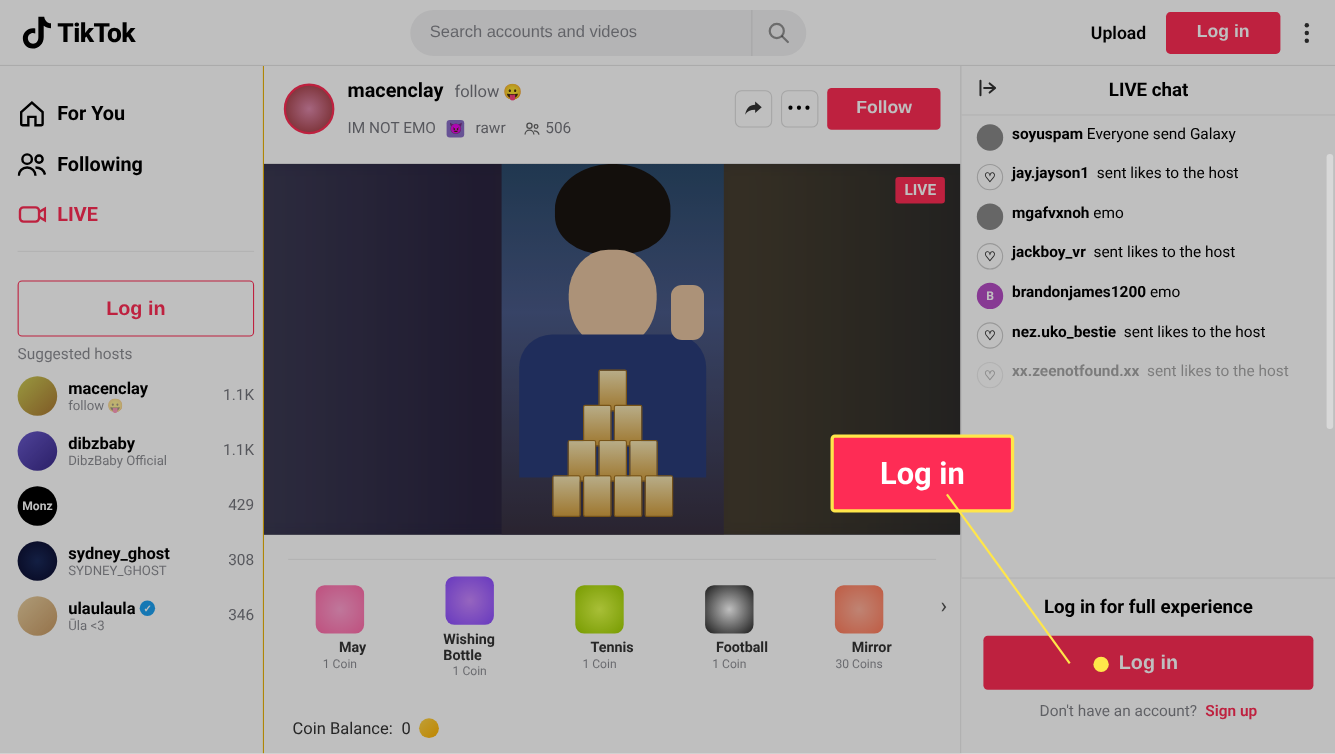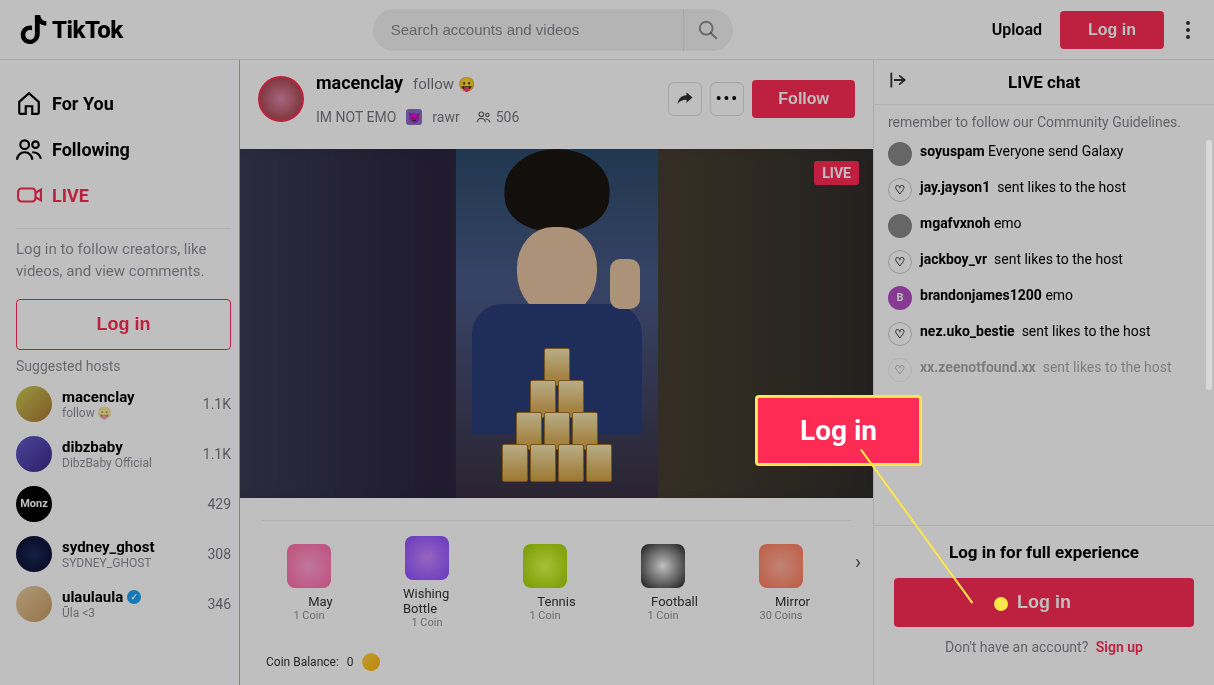--- a/index.html
+++ b/index.html
@@ -66,26 +66,26 @@
 .torso { position:absolute; top:155px; left:50%; transform:translateX(-50%); width:170px; height:130px; background:#2a3d7a; border-radius:30px 30px 0 0;}
 .hand { position:absolute; top:110px; right:18px; width:30px; height:50px; background:#e6c3a0; border-radius:10px;}
 .cards { position:absolute; bottom:16px; left:50%; transform:translateX(-50%); }
 .card-row { display:flex; justify-content:center; gap:2px; margin-top:-6px;}
 .card { width:26px; height:38px; background:linear-gradient(180deg,#f5e6b5,#d4a040); border:1px solid #a07020; border-radius:2px;}
 .live-badge { position: absolute; top: 12px; right: 14px; background: #fe2c55; color: #fff; font-weight: 700; font-size: 14px; padding: 4px 8px; border-radius: 3px; }
 
 .gifts-row { display: flex; align-items: center; padding: 26px 22px 8px; gap: 24px; position:relative;}
 .gift { display: flex; flex-direction: column; align-items: center; width: 94px; cursor: pointer; }
 .gift-icon { width: 44px; height: 44px; border-radius: 8px; margin-bottom: 6px; }
-.gift-name { font-size: 13px; font-weight: 400; color: #333; padding-left: 23px; }
+.gift-name { font-size: 13px; font-weight: 700; color: #333; padding-left: 23px; }
 .gift-cost { font-size: 11px; color: rgba(22,24,35,0.5); }
 .gifts-next { position:absolute; right:12px; top:40px; cursor:pointer; font-size:20px; color:#555;}
 
 .gifts-row hr{ position:absolute; top:10px; left:22px; right:22px; border:none; border-top:1px solid #eee;}
-.coin-line { padding: 4px 26px 14px; font-size: 12px; color: #333; display:flex; align-items:center; gap:8px;}
+.coin-line { padding: 4px 26px 14px; font-size: 15px; color: #333; display:flex; align-items:center; gap:8px;margin-top:12px;}
 .coin-icon { width:18px; height:18px; background:linear-gradient(135deg,#ffd54a,#ffb300); border-radius:50%; display:inline-block;}
 
 
 .chat { width: 341px; border-left: 1px solid #e5e5e5; display: flex; flex-direction: column; position:relative;}
 .chat-header { display: flex; align-items: center; padding: 10px 14px; gap: 40px; border-bottom: 1px solid #eee; }
 .collapse-icon { cursor:pointer; }
 .chat-title { font-weight: 700; font-size: 17px; margin-left:60px;}
 .chat-body { flex: 1; overflow: hidden; padding: 8px 14px; font-size: 14px; }
 .sys-msg { color: rgba(22,24,35,0.55); margin-bottom: 10px; line-height:1.35;}
 .chat-row { display: flex; gap: 8px; margin-bottom: 12px; align-items:flex-start;}
@@ -171,21 +171,20 @@
       <span>Following</span>
     </div>
     <div class="nav-item active">
       <svg viewBox="0 0 24 24">
           <rect x="2" y="6" width="16" height="12" rx="3" fill="none" stroke="#fe2c55" stroke-width="2"></rect>
           <path d="M18 10l5-3v10l-5-3" fill="none" stroke="#fe2c55" stroke-width="2"></path>
         </svg>
       <span>LIVE</span>
     </div>
     <hr>
-    <div class="sidebar-msg">Log in to follow creators, like videos, and view comments.</div>
     <button class="sidebar-login">Log in</button>
     <div class="suggested-label">Suggested hosts</div>
 
     <div class="host-row">
       <div class="host-avatar ha1"></div>
       <div>
           <div class="host-name">macenclay</div>
           <div class="host-sub">follow 😛</div>
         </div>
       <div class="host-count">1.1K</div>
@@ -331,21 +330,20 @@
   <div class="chat">
     <div class="chat-header">
       <span class="collapse-icon">
         <svg width="20" height="20" viewBox="0 0 24 24">
             <path d="M4 4v16M8 12h12M14 7l6 5-6 5" fill="none" stroke="#333" stroke-width="2.2" stroke-linecap="round" stroke-linejoin="round"></path>
           </svg>
       </span>
       <span class="chat-title">LIVE chat</span>
     </div>
     <div class="chat-body">
-      <div class="sys-msg">remember to follow our Community Guidelines.</div>
 
       <div class="chat-row">
           <div class="chat-av"></div>
           <div class="chat-text"><span class="chat-user">soyuspam</span> <span>Everyone send Galaxy</span></div>
         </div>
       <div class="chat-row">
           <div class="chat-av heart">♡</div>
           <div class="chat-text"><span class="chat-user">jay.jayson1</span>&nbsp; <span>sent likes to the host</span></div>
         </div>
       <div class="chat-row">

